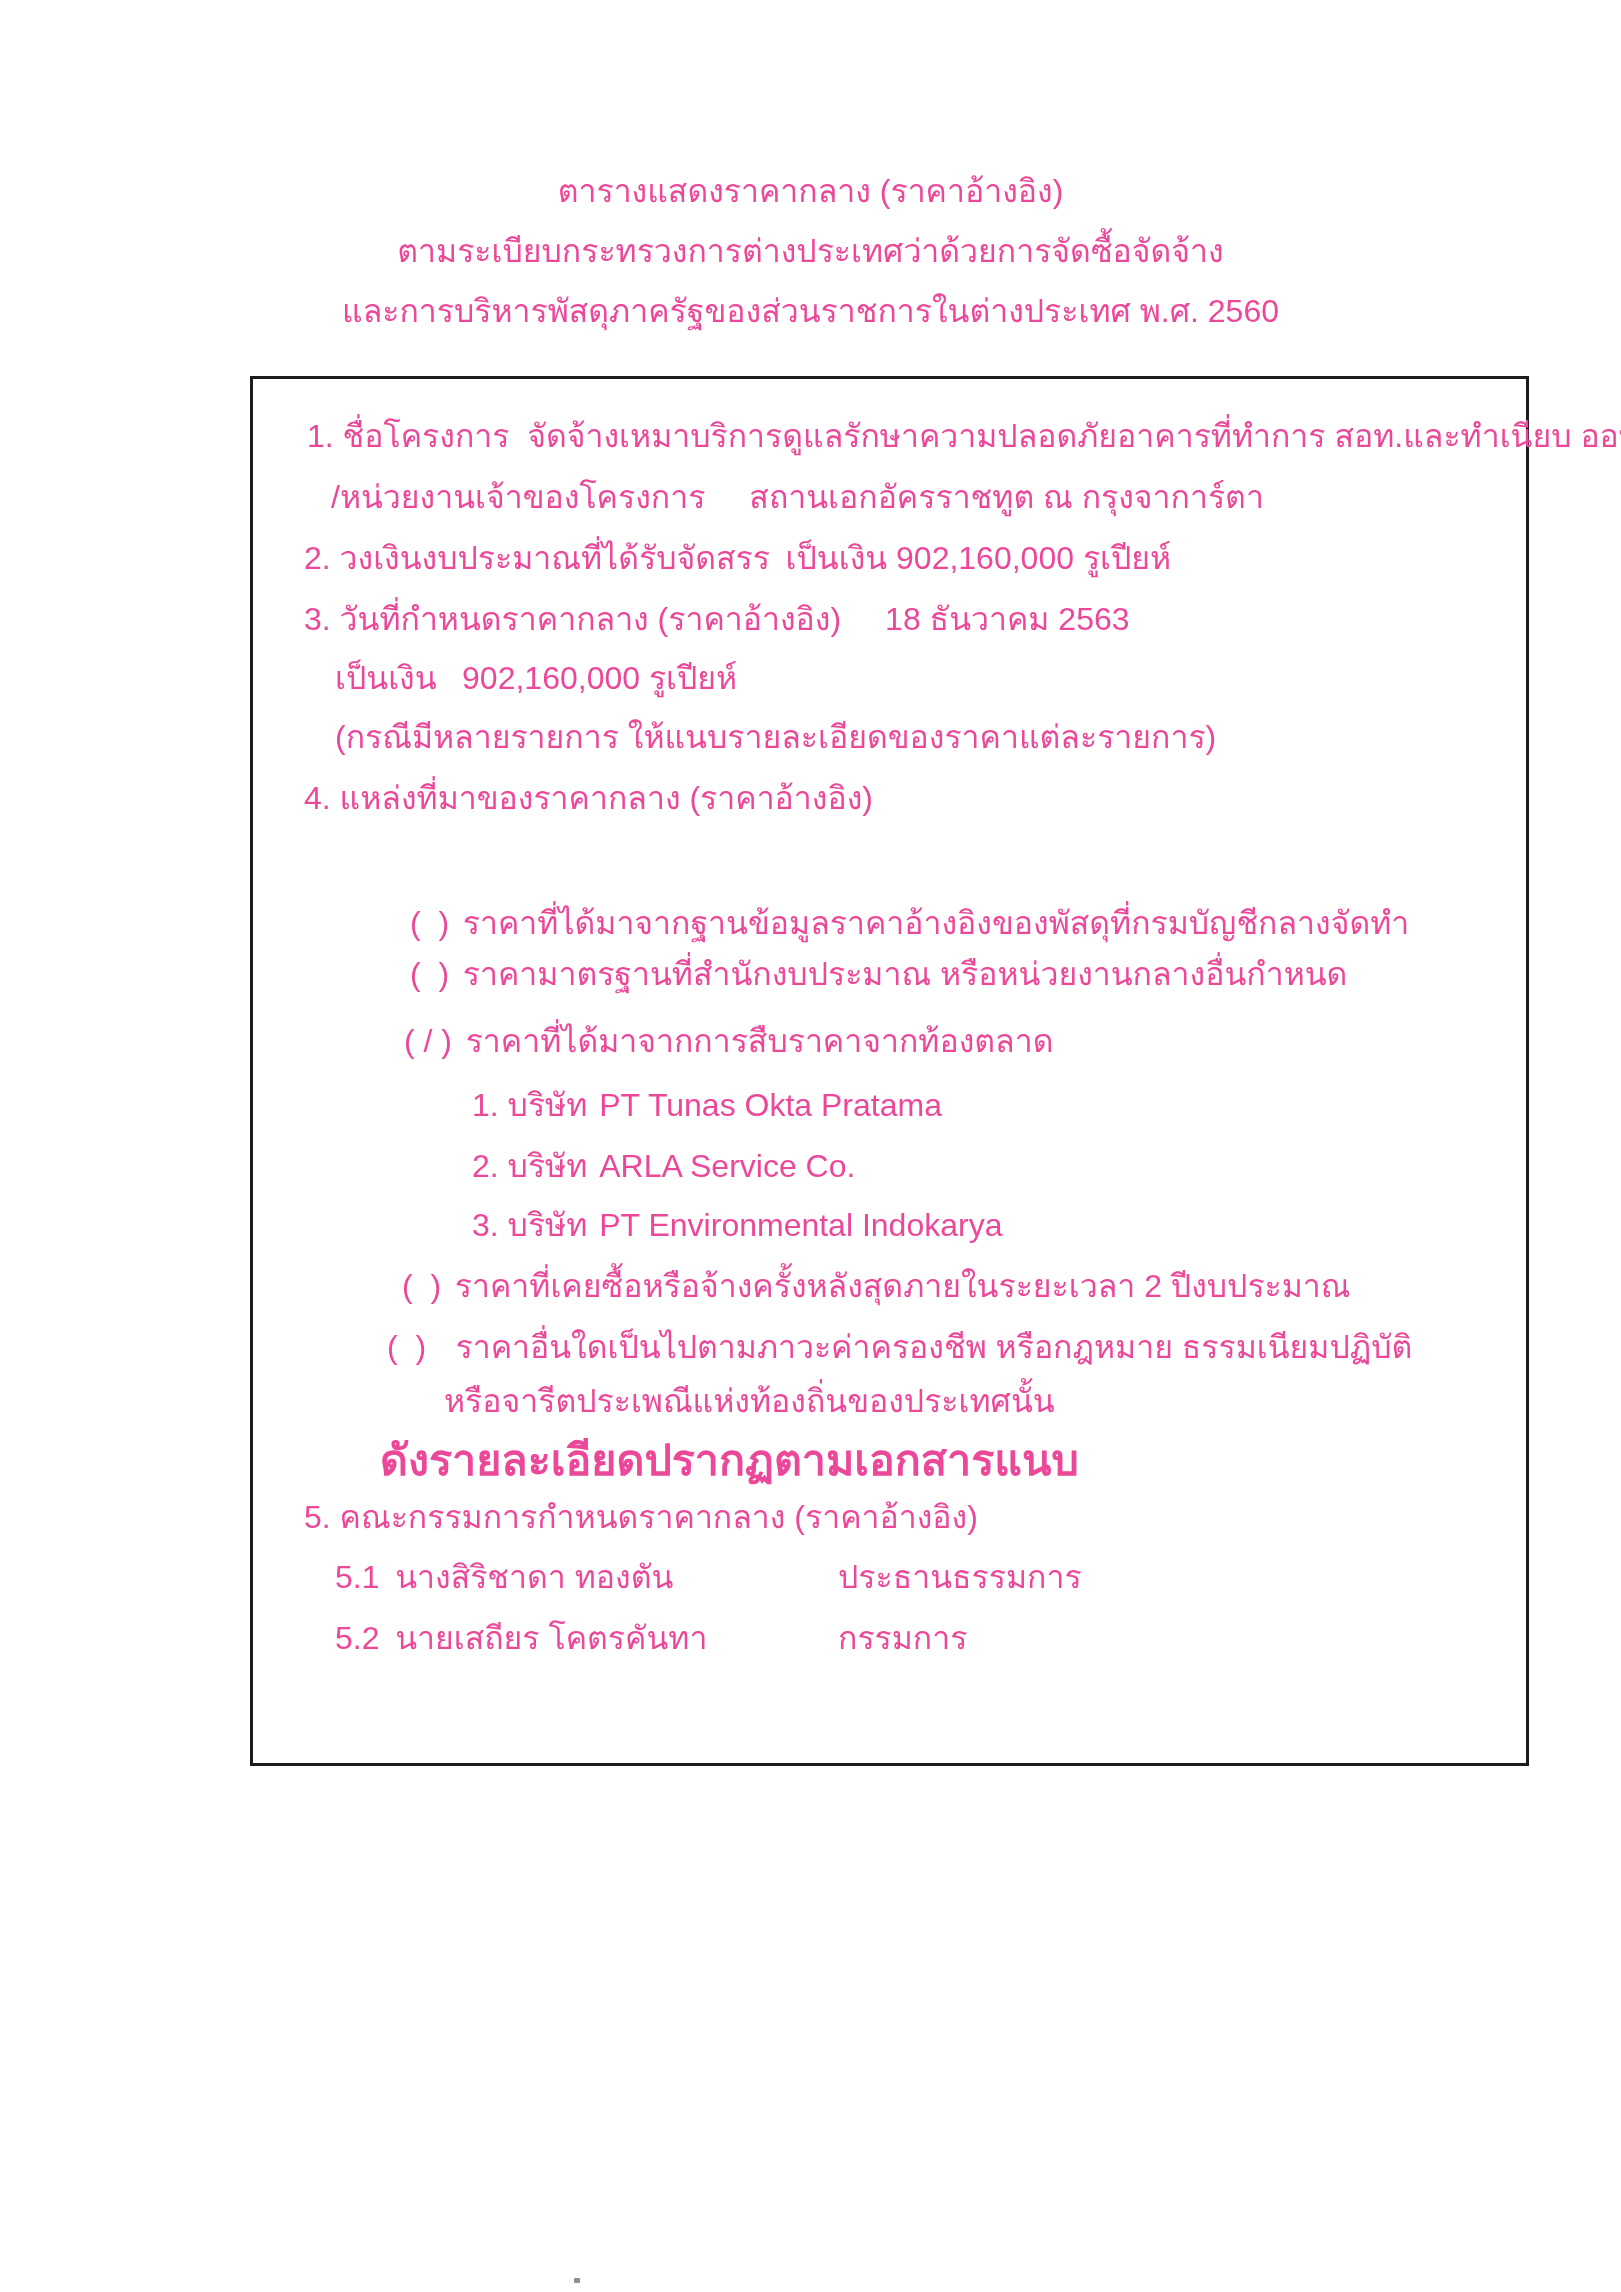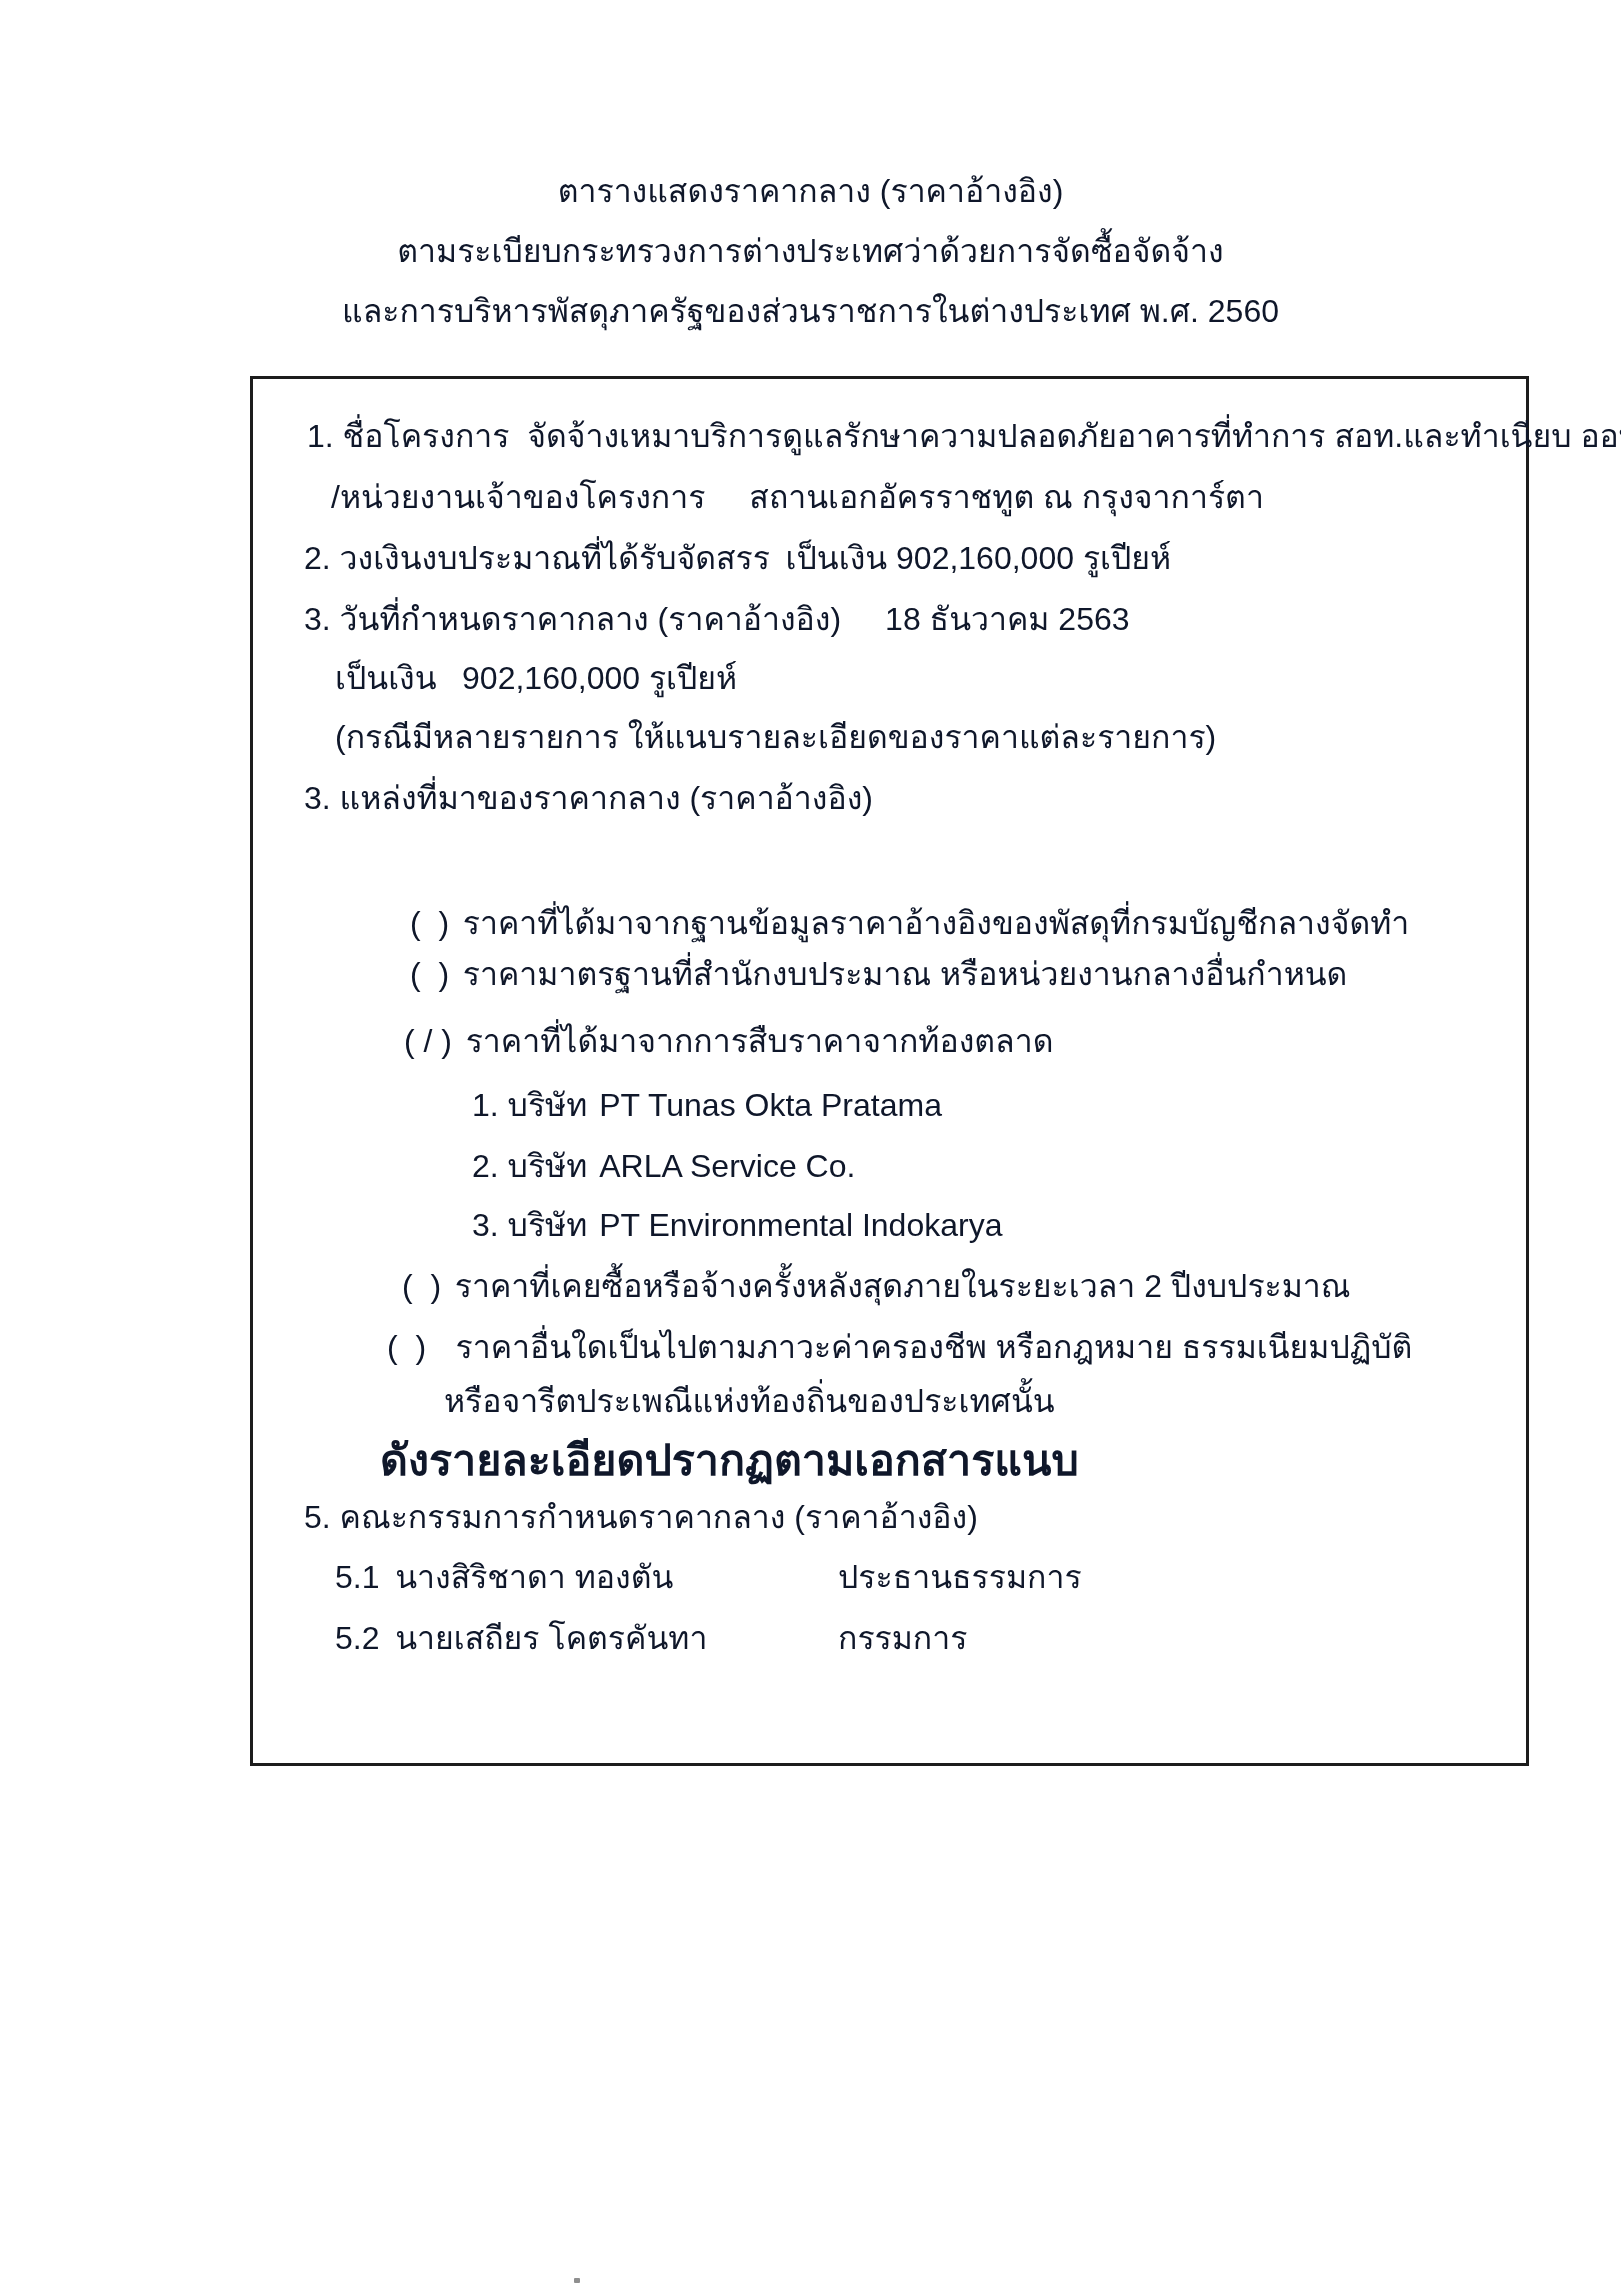--- a/index.html
+++ b/index.html
@@ -9,21 +9,21 @@
     background:#ffffff;
     font-family:"Liberation Sans","DejaVu Sans",sans-serif;
     color:#1f1f1f;
     overflow:hidden;
   }
   .tline{
     position:absolute;
     font-size:32px;
     line-height:39px;
     white-space:pre;
-    color:#0f172a;
+    color:#ec4899;
   }
   .center{left:0;right:0;text-align:center;}
   .bold{font-weight:bold;font-size:43px;}
   .formbox{
     position:absolute;
     left:250px;top:376px;
     width:1279px;height:1390px;
     border:3.9px solid #1c1c1c;
     box-sizing:border-box;
     background:transparent;
@@ -54,21 +54,21 @@
 
   <div class="tline" style="left:307px;top:417px">1. ชื่อโครงการ  จัดจ้างเหมาบริการดูแลรักษาความปลอดภัยอาคารที่ทำการ สอท.และทำเนียบ ออท.</div>
   <div class="tline" style="left:331px;top:478px"><span>/หน่วยงานเจ้าของโครงการ</span><span class="gap45">สถานเอกอัครราชทูต ณ กรุงจาการ์ตา</span></div>
 
   <div class="tline" style="left:304px;top:539px"><span>2. วงเงินงบประมาณที่ได้รับจัดสรร</span><span class="gap16">เป็นเงิน 902,160,000 รูเปียห์</span></div>
 
   <div class="tline" style="left:304px;top:600px"><span>3. วันที่กำหนดราคากลาง (ราคาอ้างอิง)</span><span class="gap45">18 ธันวาคม 2563</span></div>
   <div class="tline" style="left:335px;top:659px"><span>เป็นเงิน</span><span class="gap26">902,160,000 รูเปียห์</span></div>
   <div class="tline" style="left:335px;top:718px">(กรณีมีหลายรายการ ให้แนบรายละเอียดของราคาแต่ละรายการ)</div>
 
-  <div class="tline" style="left:304px;top:779px">3. แหล่งที่มาของราคากลาง (ราคาอ้างอิง)</div>
+  <div class="tline" style="left:304px;top:779px">4. แหล่งที่มาของราคากลาง (ราคาอ้างอิง)</div>
 
 
   <div class="tline" style="left:410px;top:904px"><span class="mark">(  )</span><span>ราคาที่ได้มาจากฐานข้อมูลราคาอ้างอิงของพัสดุที่กรมบัญชีกลางจัดทำ</span></div>
 
   <div class="tline" style="left:410px;top:955px"><span class="mark">(  )</span><span>ราคามาตรฐานที่สำนักงบประมาณ หรือหน่วยงานกลางอื่นกำหนด</span></div>
 
   <div class="tline" style="left:404px;top:1022px"><span class="mark">( / )</span><span>ราคาที่ได้มาจากการสืบราคาจากท้องตลาด</span></div>
 
   <div class="tline" style="left:472px;top:1086px"><span>1. บริษัท</span><span class="gap22">PT Tunas Okta Pratama</span></div>
   <div class="tline" style="left:472px;top:1147px"><span>2. บริษัท</span><span class="gap22">ARLA Service Co.</span></div>

